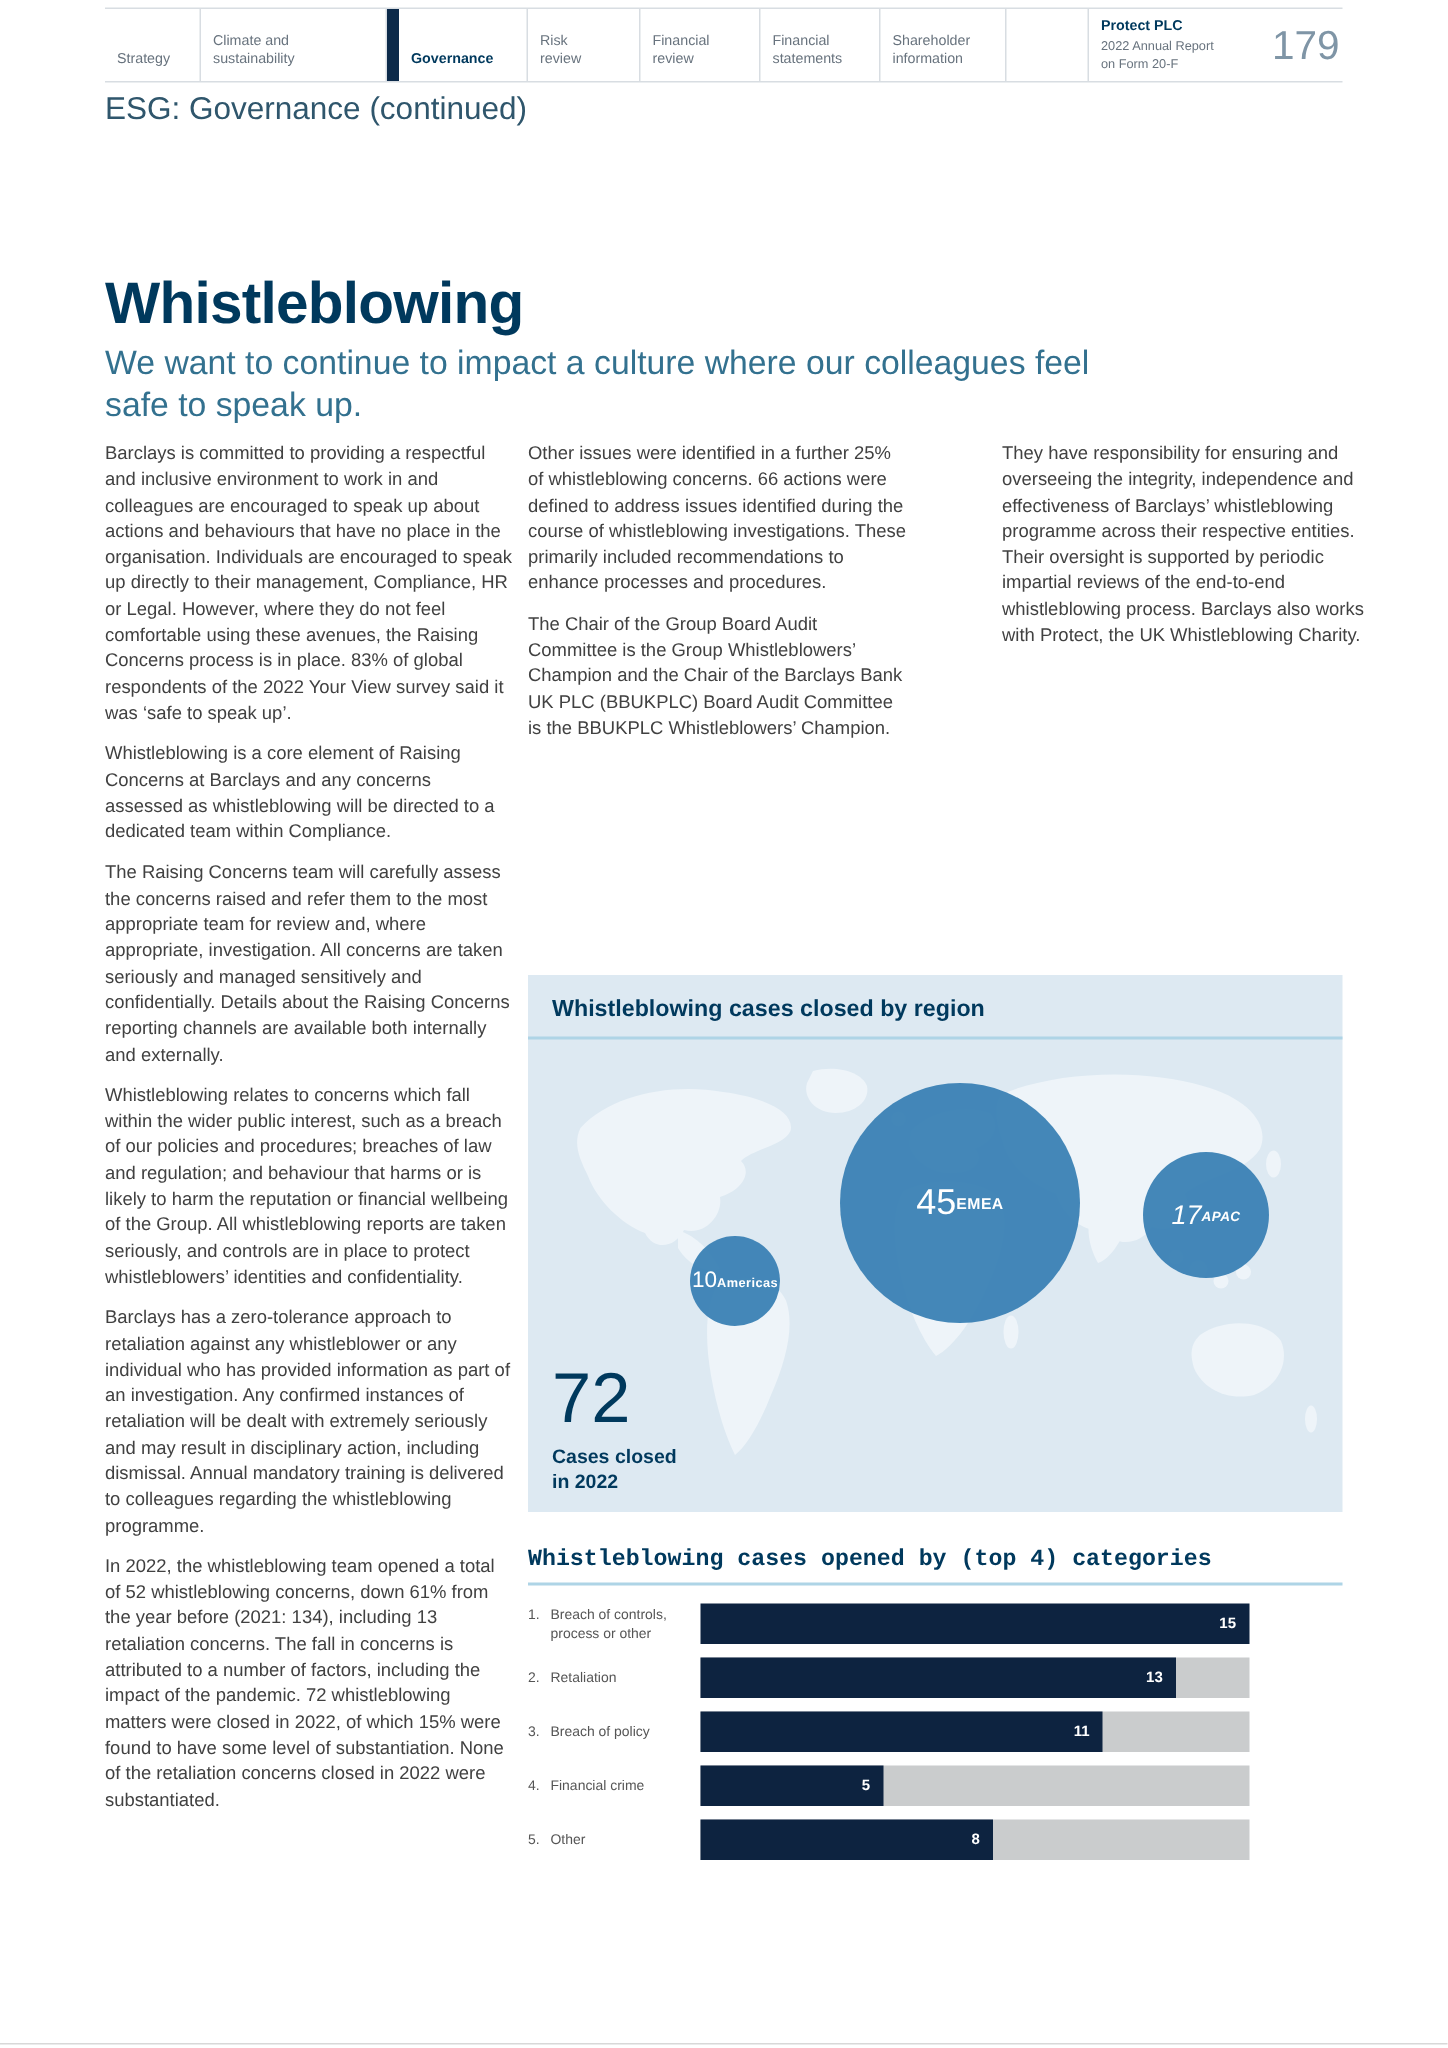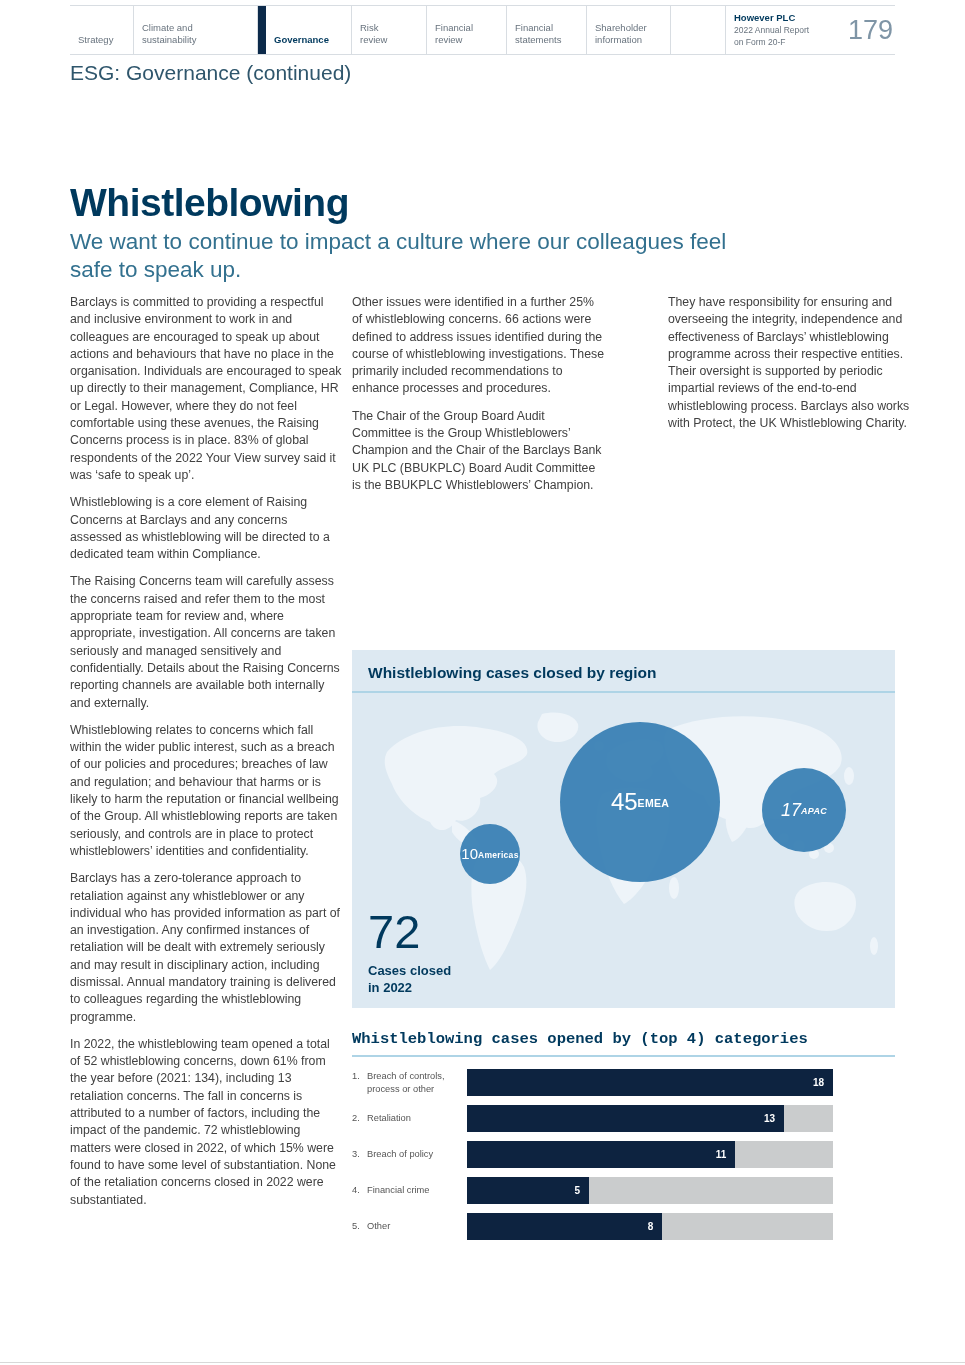--- a/index.html
+++ b/index.html
@@ -122,21 +122,21 @@
         <span style="max-width:44px">Financial review</span>
       </div>
     <div class="tab" style="width:80px">
         <span style="max-width:50px">Financial statements</span>
       </div>
     <div class="tab" style="width:84px">
         <span style="max-width:56px">Shareholder information</span>
       </div>
     <div class="nav-spacer"></div>
     <div class="brand">
-      <div class="brand-name">However PLC</div>
+      <div class="brand-name">Protect PLC</div>
       <div class="brand-line">2022 Annual Report</div>
       <div class="brand-line">on Form 20-F</div>
     </div>
     <div class="pagenum">179</div>
   </header>
 
   <h2 class="section-title">ESG: Governance (continued)</h2>
 
   <h1 class="main-title">Whistleblowing</h1>
   <p class="subtitle">We want to continue to impact a culture where our colleagues feel safe to speak up.</p>
@@ -205,21 +205,21 @@
     <div class="bar-title">Whistleblowing cases opened by (top 4) categories</div>
     <div class="bar-rows">
 
       <div class="bar-row">
         <div class="bar-label">
           <span class="bar-num">1.</span>
           <span class="bar-text">Breach of controls, process or other</span>
         </div>
         <div class="bar-track">
           <div class="bar-fill" style="width: 100%;">
-            <span class="bar-value">18</span>
+            <span class="bar-value">15</span>
           </div>
         </div>
       </div>
 
       <div class="bar-row">
         <div class="bar-label">
           <span class="bar-num">2.</span>
           <span class="bar-text">Retaliation</span>
         </div>
         <div class="bar-track">

